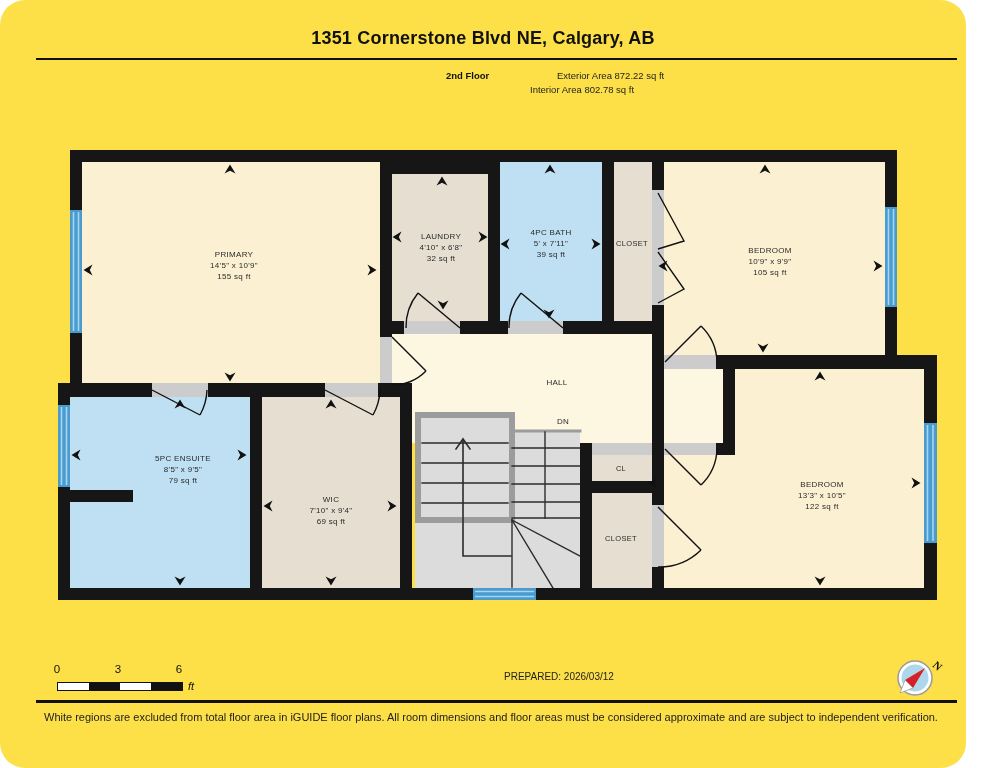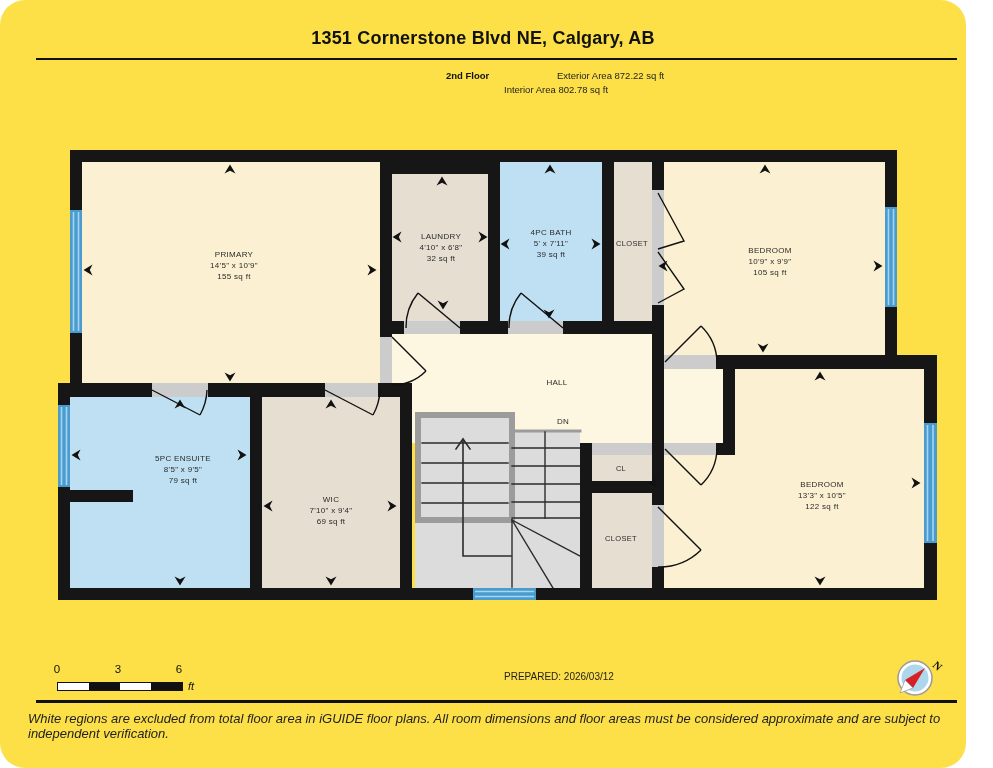--- a/index.html
+++ b/index.html
@@ -3,32 +3,32 @@
 <meta charset="utf-8">
 <style>
   html,body{margin:0;padding:0;background:#ffffff;}
   .page{position:relative;width:966px;height:768px;background:#fde047;overflow:hidden;
         font-family:"Liberation Sans",sans-serif;color:#111;border-radius:25px;}
   .title{position:absolute;top:28px;left:0;width:100%;text-align:center;
          font-size:18px;font-weight:bold;letter-spacing:.2px;}
   .title-rule{position:absolute;top:58px;left:36px;width:921px;height:2px;background:#111;}
   .floor-label{position:absolute;top:70px;left:446px;font-size:9.5px;font-weight:bold;}
   .area-ext{position:absolute;top:70px;left:509px;font-size:9.5px;color:#222;margin-left:48px;}
-  .area-int{position:absolute;top:84px;left:504px;font-size:9.5px;color:#222;}
+  .area-int{position:absolute;top:84px;left:530px;font-size:9.5px;color:#222;}
   .plan-svg{position:absolute;top:140px;left:0;}
   .room-label{font-size:8px;fill:#2a2a2a;text-anchor:middle;letter-spacing:.3px;}
   .room-label.small{font-size:7.5px;}
   .scale-num{position:absolute;font-size:11.5px;color:#111;width:20px;text-align:center;top:663px;}
   .scale-bar{position:absolute;top:682px;left:57px;width:124px;height:7px;border:1px solid #111;
              display:flex;}
   .scale-bar .seg{flex:1;}
   .scale-unit{position:absolute;top:680px;left:188px;font-size:11px;font-style:italic;}
   .prepared{position:absolute;top:671px;left:504px;font-size:10px;color:#222;text-align:center;}
   .footer-rule{position:absolute;top:700px;left:36px;width:921px;height:2.5px;background:#111;}
-  .disclaimer{position:absolute;top:711px;left:28px;font-size:13px;color:#222;font-style:italic;}
+  .disclaimer{position:absolute;top:711px;left:44px;font-size:11px;color:#222;}
   .compass{position:absolute;top:653px;left:891px;}
 </style>
 </head>
 <body>
 
 <div class="page">
 
   <div class="title">1351 Cornerstone Blvd NE, Calgary, AB</div>
   <div class="title-rule"></div>
   <div class="floor-label">2nd Floor</div>

